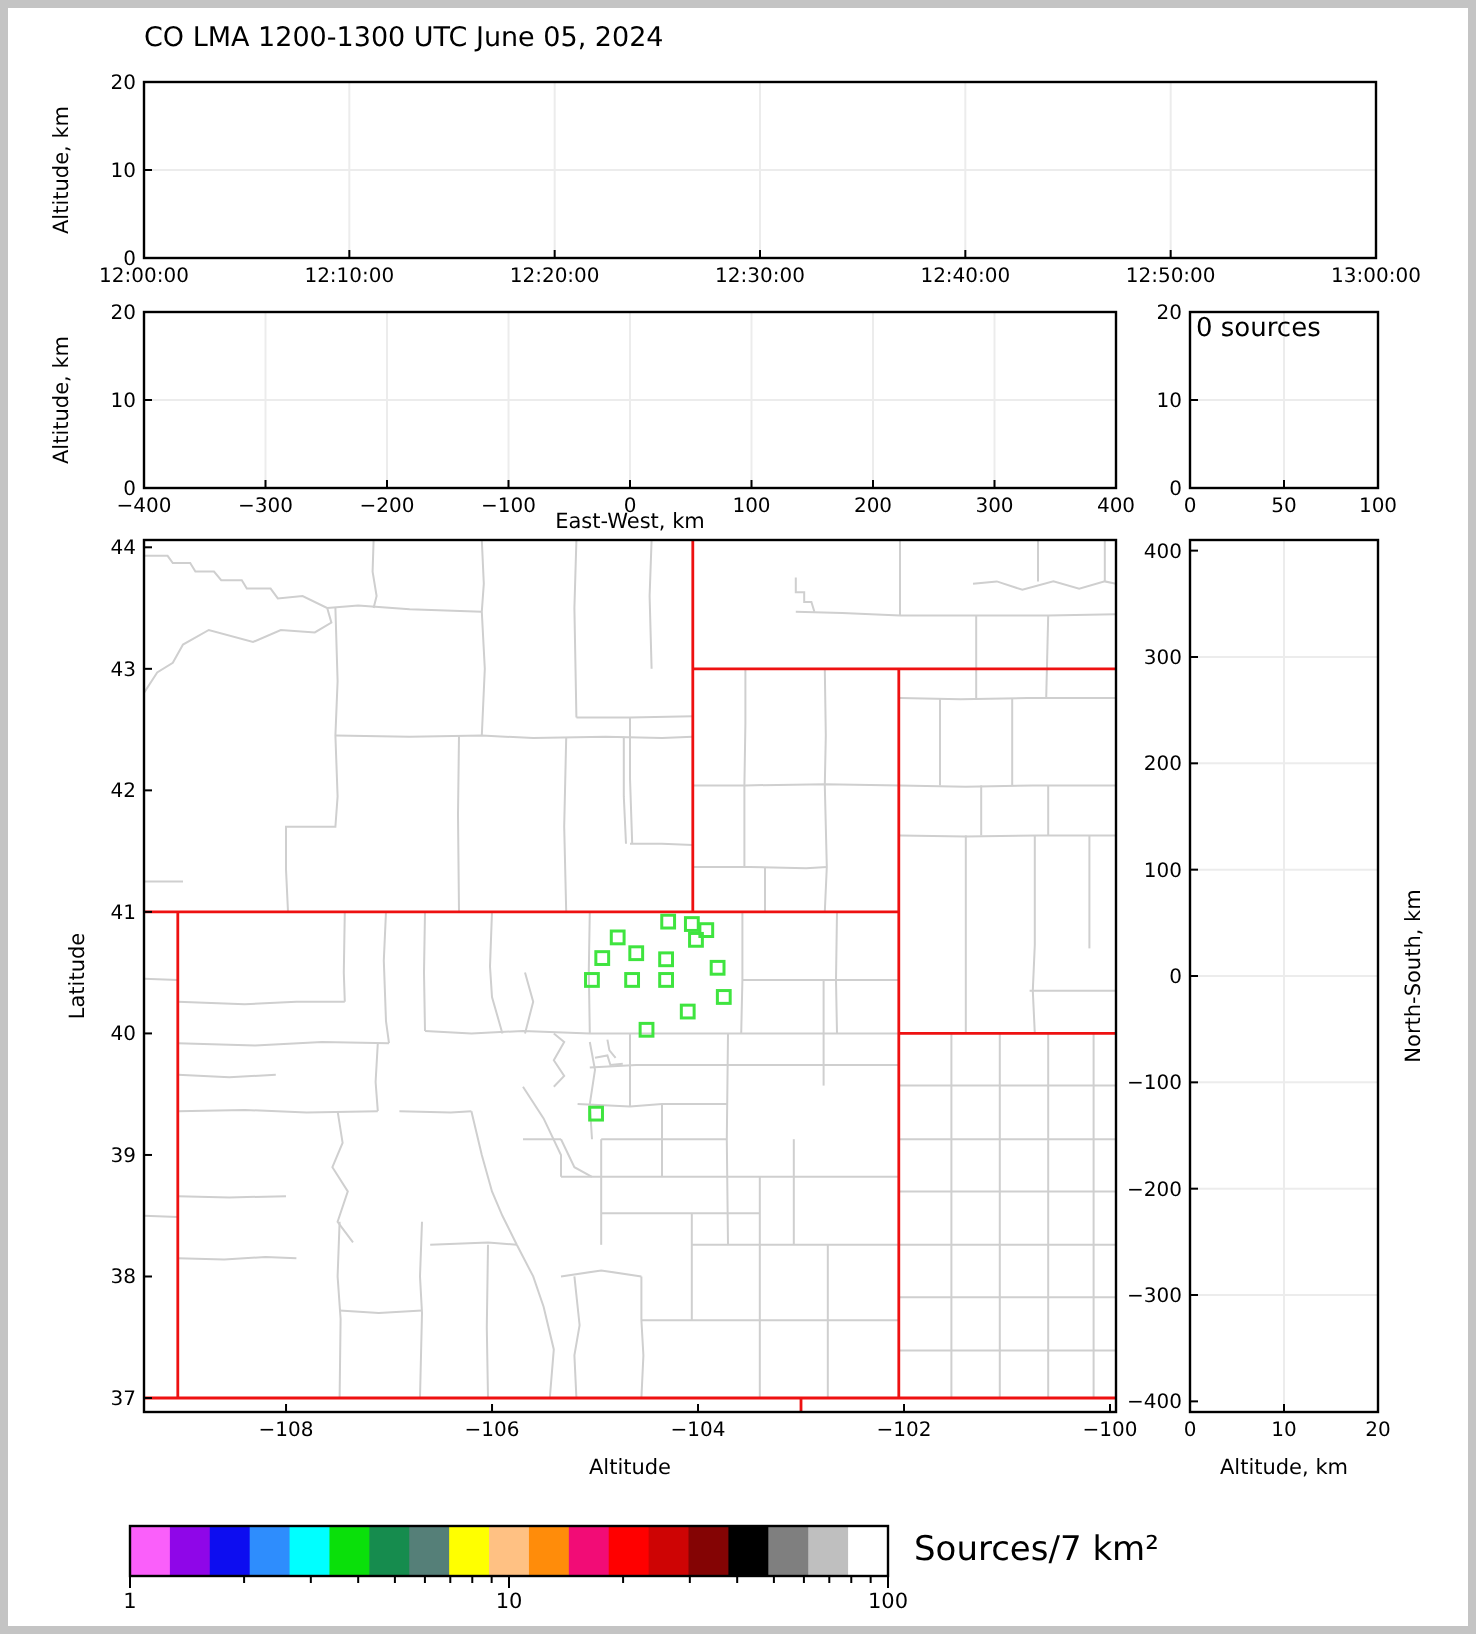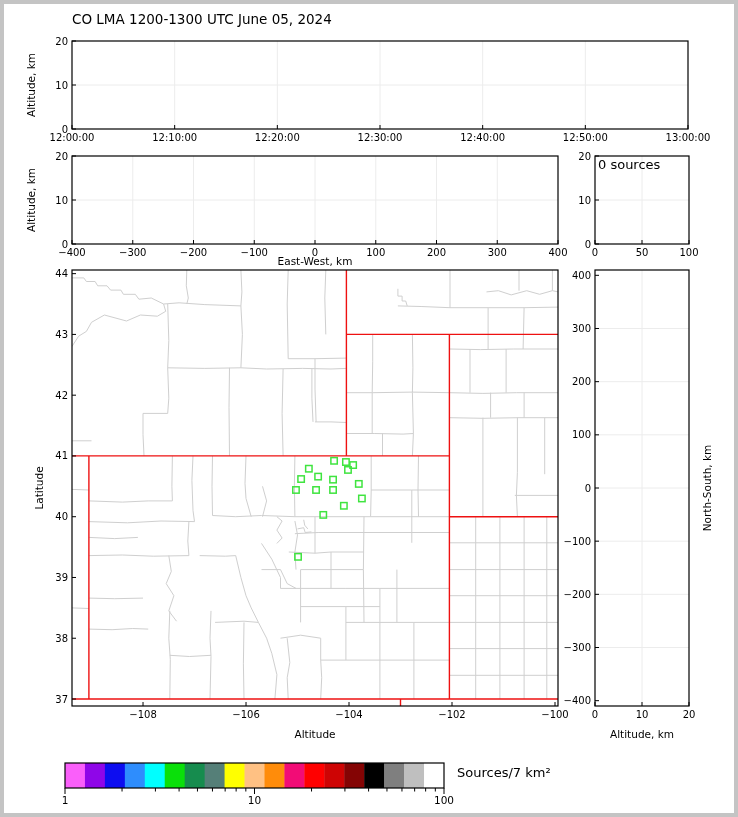--- a/index.html
+++ b/index.html
@@ -14,21 +14,21 @@
   .vlab{font-size:10.5px;white-space:nowrap;transform:translate(-50%,-50%) rotate(-90deg);}
   #ylabA{left:31px;top:85px;}
   #ylabB{left:31px;top:200px;}
   #ylabM{left:39px;top:488px;}
   #ylabE{left:707px;top:488px;}
   .hlab{font-size:10.5px;text-align:center;}
   #xlabB{top:255px;left:72px;width:486px;}
   #xlabM{top:728px;left:72px;width:486px;}
   #xlabE{top:728px;left:595px;width:94px;}
   #ann{left:598px;top:157px;font-size:13px;}
-  #cblab{left:457px;top:765px;font-size:13px;}
+  #cblab{left:457px;top:765px;font-size:17px;}
 </style>
 </head>
 <body>
 
 <div id="canvas">
   <svg id="fig" width="738" height="817">
       <line x1="174.66666666666666" y1="41" x2="174.66666666666666" y2="129" stroke="#ececec" stroke-width="1"></line>
       <line x1="277.3333333333333" y1="41" x2="277.3333333333333" y2="129" stroke="#ececec" stroke-width="1"></line>
       <line x1="380" y1="41" x2="380" y2="129" stroke="#ececec" stroke-width="1"></line>
       <line x1="482.66666666666663" y1="41" x2="482.66666666666663" y2="129" stroke="#ececec" stroke-width="1"></line>

